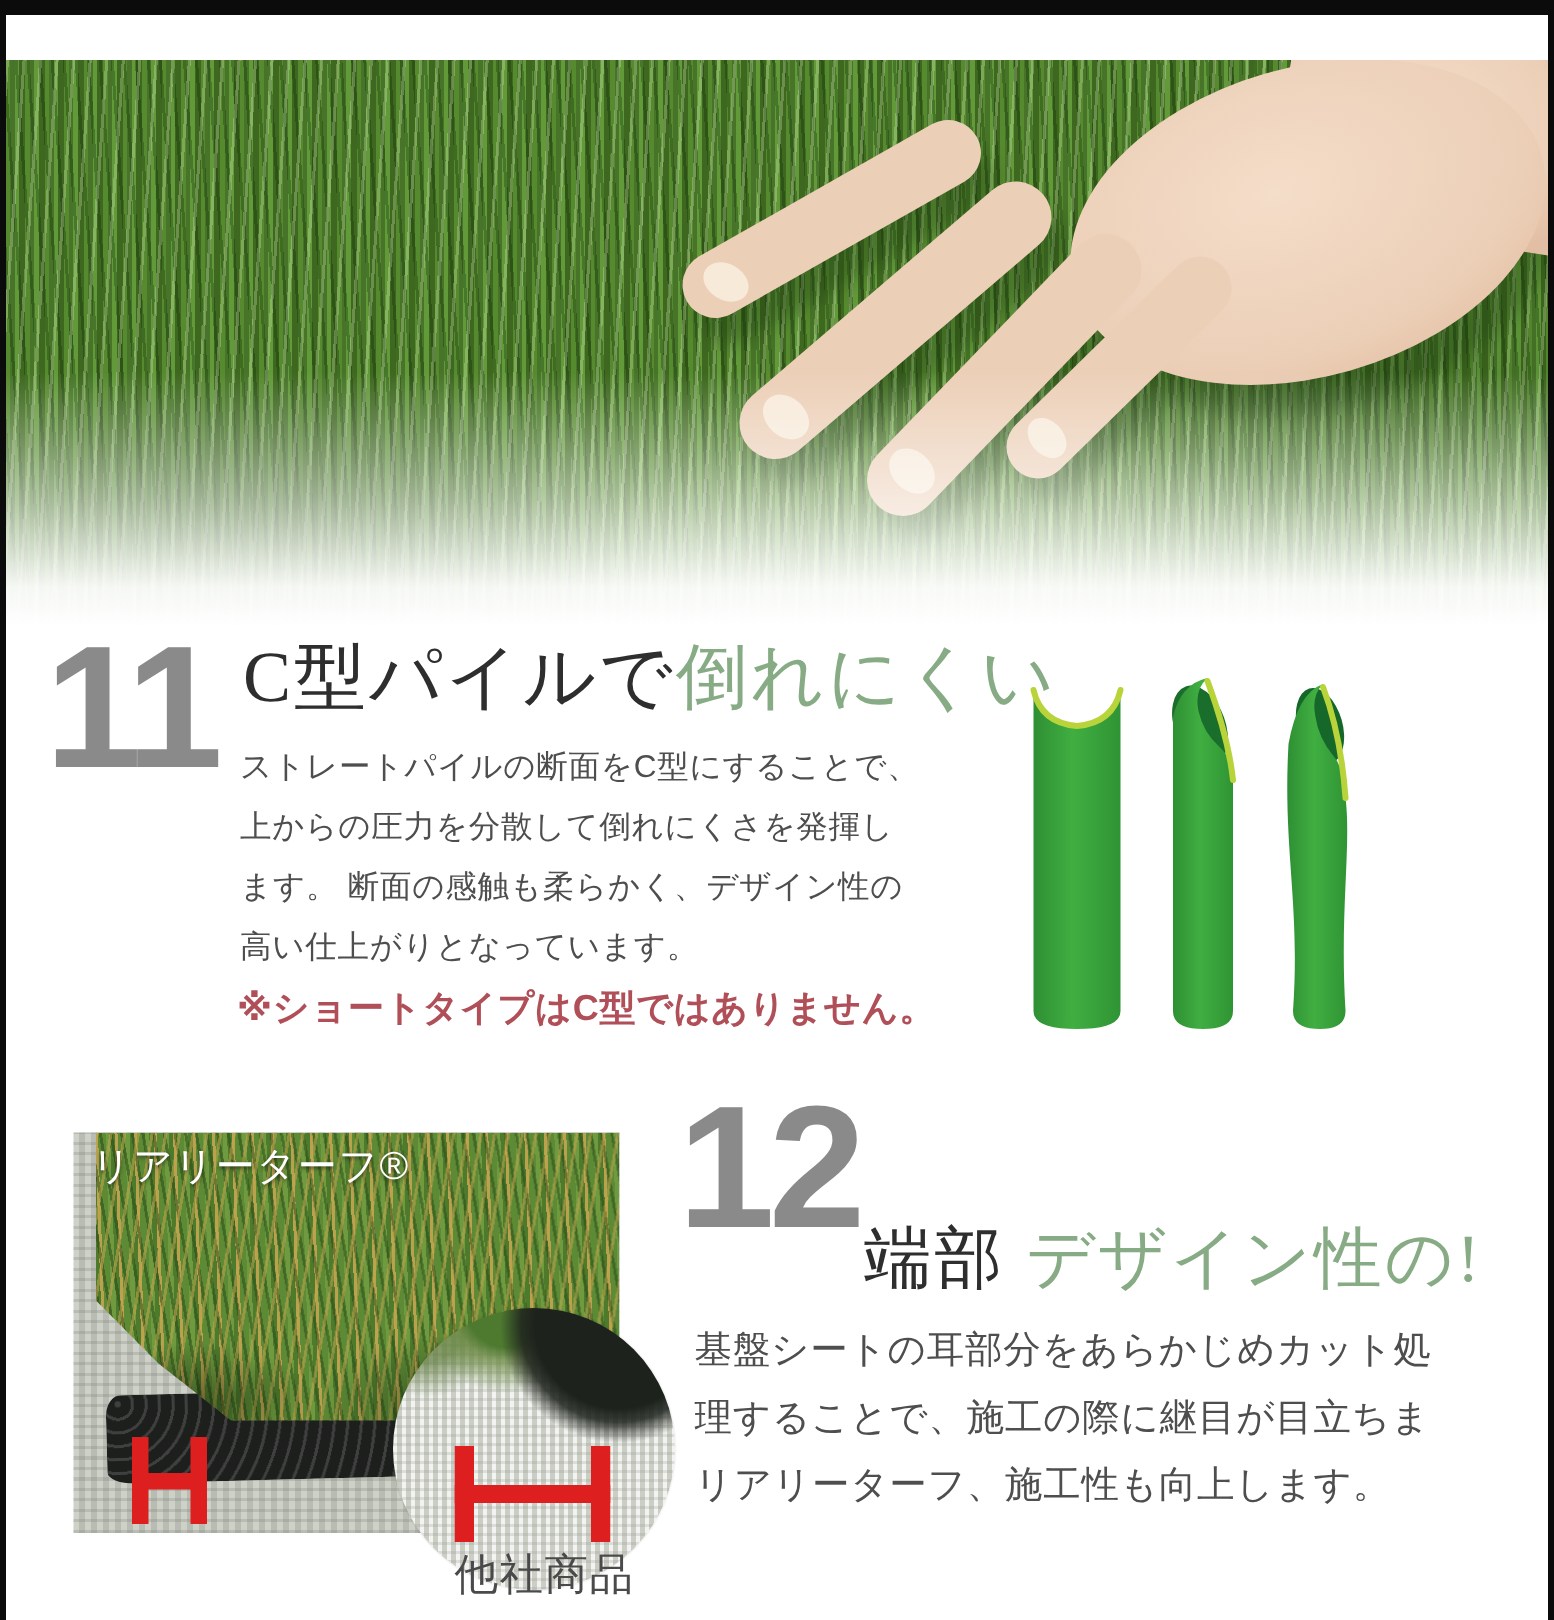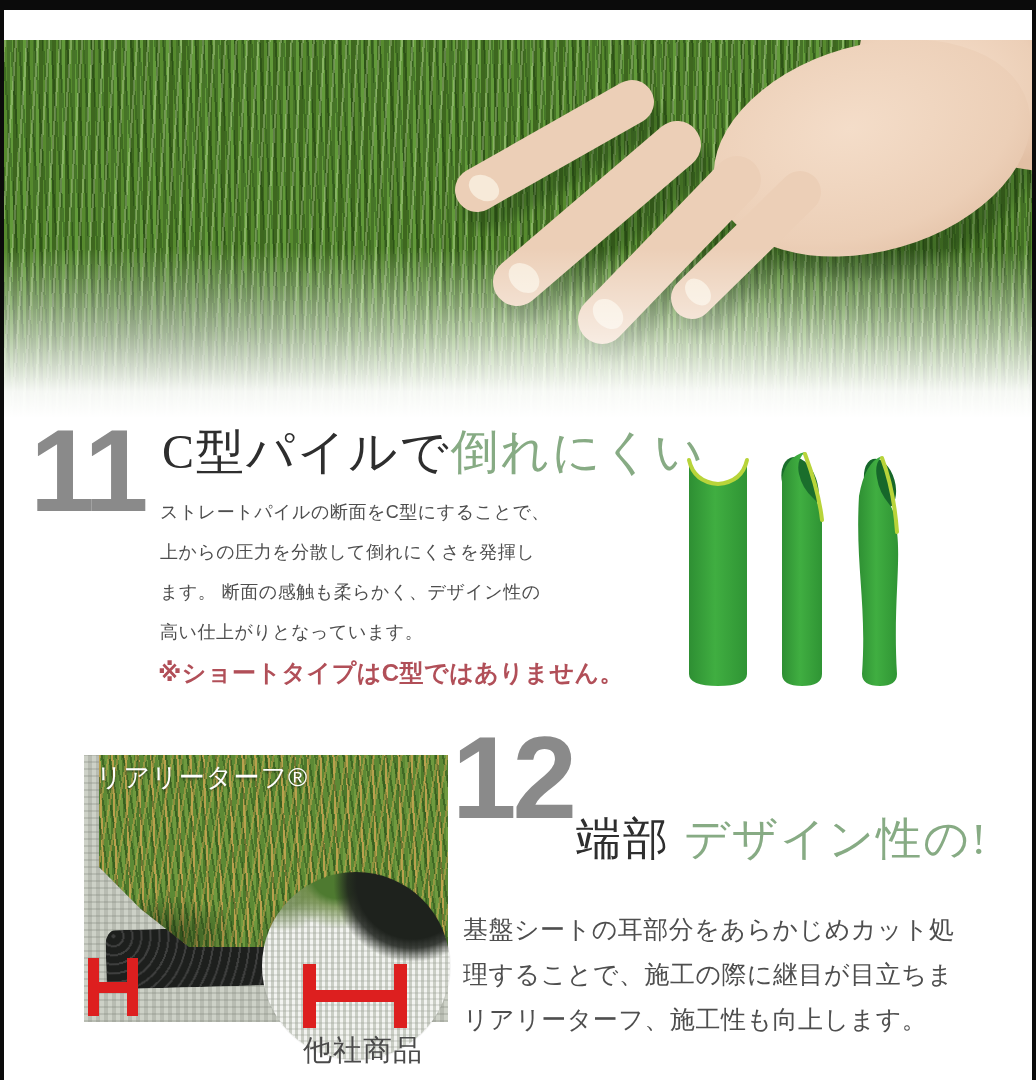--- a/index.html
+++ b/index.html
@@ -36,46 +36,45 @@
   .big-num{
     position:absolute;color:#8a8a8a;font-weight:bold;font-size:116px;line-height:1;
     letter-spacing:-4px;font-family:"Liberation Sans","DejaVu Sans",sans-serif;
   }
   .sec-title{
     position:absolute;font-family:"Liberation Serif","DejaVu Serif",serif;
     font-size:48px;line-height:1.15;letter-spacing:2px;white-space:nowrap;
   }
   .t-dark{color:#2e2e2e;text-align:center;}
   .t-green{color:#87ab84;}
-  .body-text{position:absolute;color:#4e4e4e;font-size:18px;letter-spacing:.5px;}
+  .body-text{position:absolute;color:#4e4e4e;font-size:21px;letter-spacing:.5px;}
   .body-text .line{display:block;height:40px;line-height:40px;white-space:nowrap;}
 
   
   .num-11{left:30px;top:413px;}
   .title-11{left:162px;top:424px;}
   .body-11{left:160px;top:492px;}
   .note-11{
     position:absolute;left:158px;top:655px;height:36px;line-height:36px;
     color:#b14f58;font-size:24px;font-weight:bold;letter-spacing:.5px;white-space:nowrap;
   }
   .pile-svg{position:absolute;left:684px;top:446px;width:230px;height:262px;}
 
   
   .num-12{left:452px;top:720px;}
   .title-12{left:576px;top:814px;font-size:45px;}
   .title-12 .t-green{margin-left:14px;}
-  .body-12{left:463px;top:878px;font-size:25px;margin-top:29px;}
+  .body-12{left:463px;top:878px;font-size:25px;}
   .body-12 .line{height:45px;line-height:45px;}
 
   .cmp-photo{
     position:absolute;left:49px;top:755px;width:364px;height:267px;overflow:hidden;
     background:
       repeating-linear-gradient(0deg, rgba(120,125,115,.25) 0 2px, transparent 2px 7px),
       repeating-linear-gradient(90deg,#cdd1c7 0 4px,#b8bcb2 4px 8px);
-    margin-left: 35px;
   }
   .p-black{
     position:absolute;left:6%;right:0;top:64%;height:22%;
     background:
       repeating-radial-gradient(circle at 8px 6px, rgba(90,90,90,.55) 0 2px, transparent 2px 9px),
       #1d1f1d;
     border-radius:10px 22px 8px 18px / 14px 10px 12px 8px;
     transform:rotate(-1.5deg);
   }
   .p-grass{

